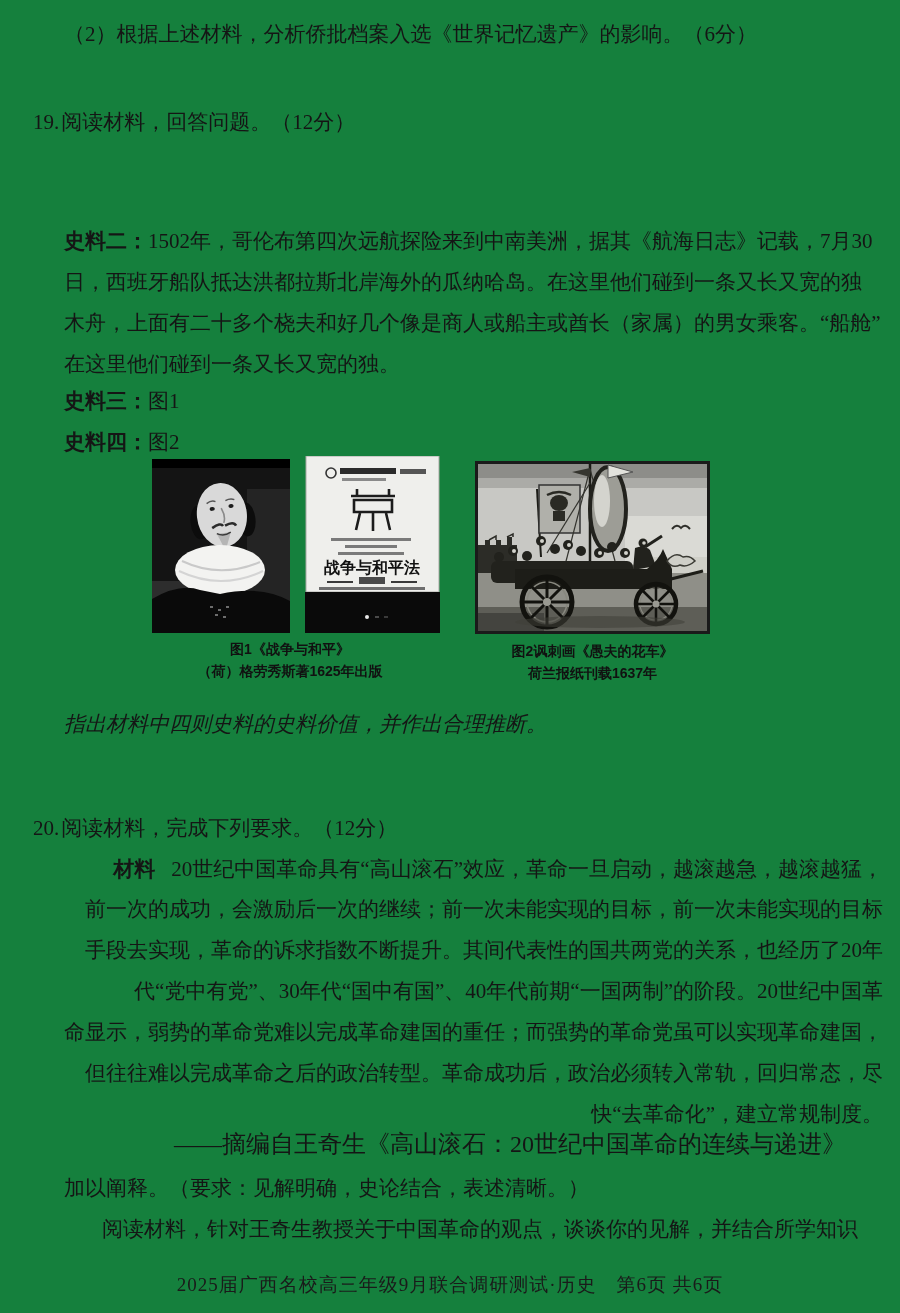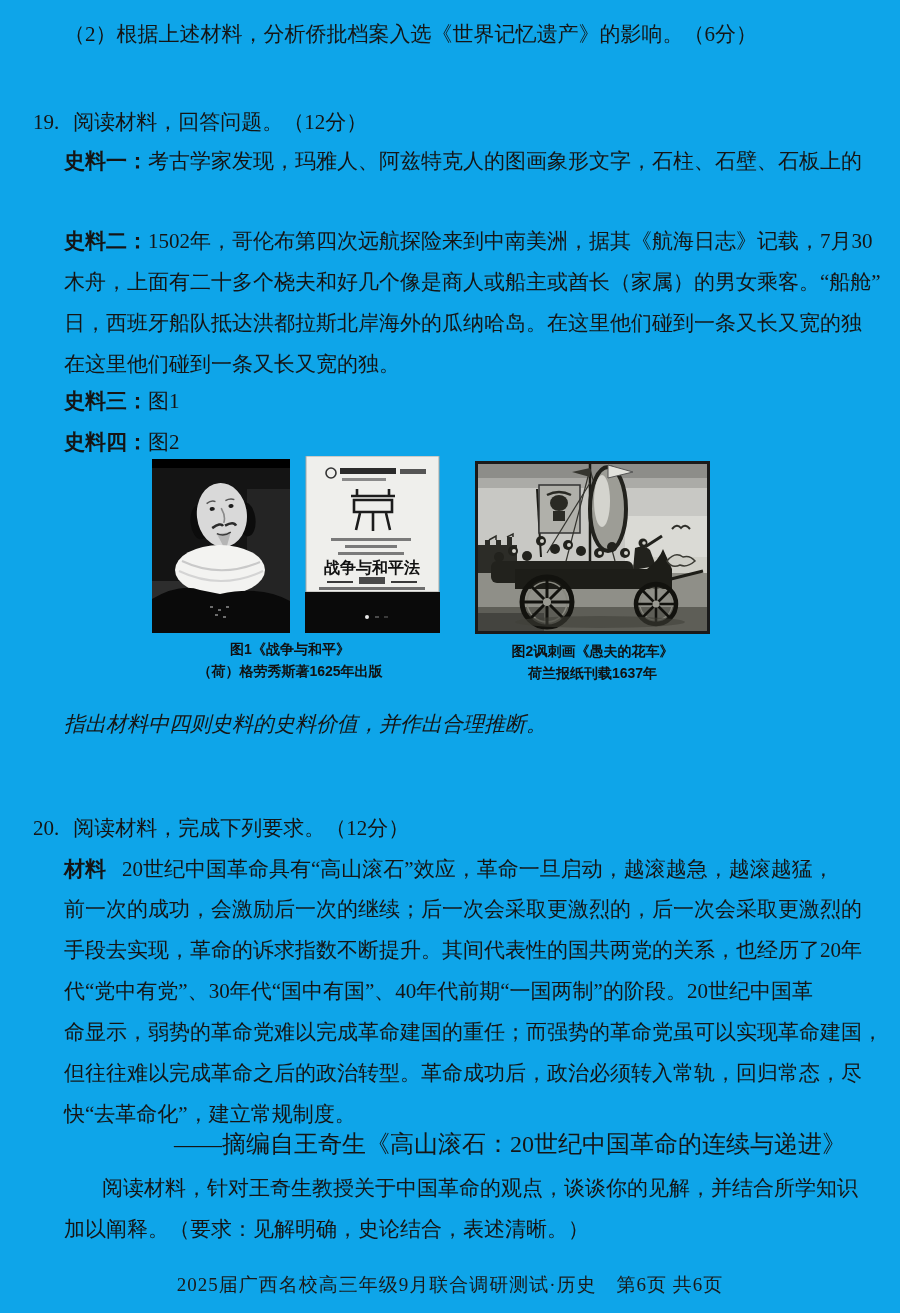--- a/index.html
+++ b/index.html
@@ -1,25 +1,25 @@
 <!DOCTYPE html>
 <html><head>
 <meta charset="utf-8">
 <style>
   html,body{margin:0;padding:0;background:#e8e8e8;}
   .page{
     position:relative;width:900px;height:1313px;margin:0 auto;
-    background:#0ea5e9;color:#151515;overflow:hidden;
+    background:#15803d;color:#151515;overflow:hidden;
     font-family:"Liberation Serif","DejaVu Serif",serif;
   }
   .tline{white-space:nowrap;font-size:21px;line-height:41px;}
   .abs{position:absolute;}
   .lbl{font-family:"Liberation Sans","DejaVu Sans",sans-serif;font-weight:700;}
   .qnum{font-family:"Liberation Serif",serif;margin-top:48px;}
-  .intro{margin-left:14px;}
+  .intro{margin-left:2px;}
   .para .tline{height:41px;}
   .caption{
     font-family:"Liberation Sans","DejaVu Sans",sans-serif;font-weight:700;
     font-size:14px;line-height:22px;text-align:center;color:#111;
   }
   .fig-wrap{display:flex;align-items:flex-start;}
   .attr{font-size:24px;}
   .footer{
     position:absolute;top:1272px;left:0;width:100%;text-align:center;
     font-size:19px;color:#1a1a1a;letter-spacing:1px;
@@ -31,27 +31,26 @@
 
 <div class="page">
 
   <div class="abs tline" style="left:64px;top:14px;">（2）根据上述材料，分析侨批档案入选《世界记忆遗产》的影响。（6分）</div>
 
   <div class="abs tline" style="left:33px;top:102px;">
     <span class="qnum">19.</span><span class="intro">阅读材料，回答问题。（12分）</span>
   </div>
 
   <div class="abs para" style="left:64px;top:140px;">
-    <div class="tline"><span class="lbl">史料一：</span><span>考古学家发现，玛雅人、阿兹特克人的图画象形文字，石柱、石壁、石板上的</span></div>
   </div>
 
   <div class="abs para" style="left:64px;top:221px;line-height:40px;">
     <div class="tline" style="line-height:40px;"><span class="lbl">史料二：</span><span>1502年，哥伦布第四次远航探险来到中南美洲，据其《航海日志》记载，7月30</span></div>
+    <div class="tline" style="line-height:40px;">日，西班牙船队抵达洪都拉斯北岸海外的瓜纳哈岛。在这里他们碰到一条又长又宽的独</div>
     <div class="tline" style="line-height:40px;">木舟，上面有二十多个桡夫和好几个像是商人或船主或酋长（家属）的男女乘客。“船舱”</div>
-    <div class="tline" style="line-height:40px;">日，西班牙船队抵达洪都拉斯北岸海外的瓜纳哈岛。在这里他们碰到一条又长又宽的独</div>
     <div class="tline" style="line-height:40px;">在这里他们碰到一条又长又宽的独。</div>
   </div>
 
   <div class="abs tline" style="left:64px;top:380px;">
     <span class="lbl">史料三：</span><span>图1</span>
   </div>
   <div class="abs tline" style="left:64px;top:421px;">
     <span class="lbl">史料四：</span><span>图2</span>
   </div>
 
@@ -215,32 +214,32 @@
     <div>图2讽刺画《愚夫的花车》</div>
     <div>荷兰报纸刊载1637年</div>
   </div>
 
   <div class="abs tline" style="left:64px;top:704px;font-style:italic;">指出材料中四则史料的史料价值，并作出合理推断。</div>
 
   <div class="abs tline" style="left:33px;top:808px;">
     <span class="qnum">20.</span><span class="intro">阅读材料，完成下列要求。（12分）</span>
   </div>
 
-  <div class="abs para" style="left:64px;top:848px;">
+  <div class="abs para" style="left:64px;top:848px;text-align:right;">
     <div class="tline"><span class="lbl" style="margin-right:16px;">材料</span><span>20世纪中国革命具有“高山滚石”效应，革命一旦启动，越滚越急，越滚越猛，</span></div>
-    <div class="tline">前一次的成功，会激励后一次的继续；后一次会采取更激烈的，后一次会采取更激烈的</div>
+    <div class="tline">前一次的成功，会激励后一次的继续；前一次未能实现的目标，前一次未能实现的目标</div>
     <div class="tline">手段去实现，革命的诉求指数不断提升。其间代表性的国共两党的关系，也经历了20年</div>
     <div class="tline">代“党中有党”、30年代“国中有国”、40年代前期“一国两制”的阶段。20世纪中国革</div>
     <div class="tline">命显示，弱势的革命党难以完成革命建国的重任；而强势的革命党虽可以实现革命建国，</div>
     <div class="tline">但往往难以完成革命之后的政治转型。革命成功后，政治必须转入常轨，回归常态，尽</div>
     <div class="tline">快“去革命化”，建立常规制度。</div>
   </div>
 
   <div class="abs tline attr" style="right:54px;top:1124px;">——摘编自王奇生《高山滚石：20世纪中国革命的连续与递进》</div>
 
   <div class="abs para" style="left:64px;top:1168px;">
+    <div class="tline">加以阐释。（要求：见解明确，史论结合，表述清晰。）</div>
     <div class="tline" style="text-indent:38px;">阅读材料，针对王奇生教授关于中国革命的观点，谈谈你的见解，并结合所学知识</div>
-    <div class="tline">加以阐释。（要求：见解明确，史论结合，表述清晰。）</div>
   </div>
 
   <div class="footer">2025届广西名校高三年级9月联合调研测试·历史　第6页 共6页</div>
 
 </div>
 
 </body></html>

